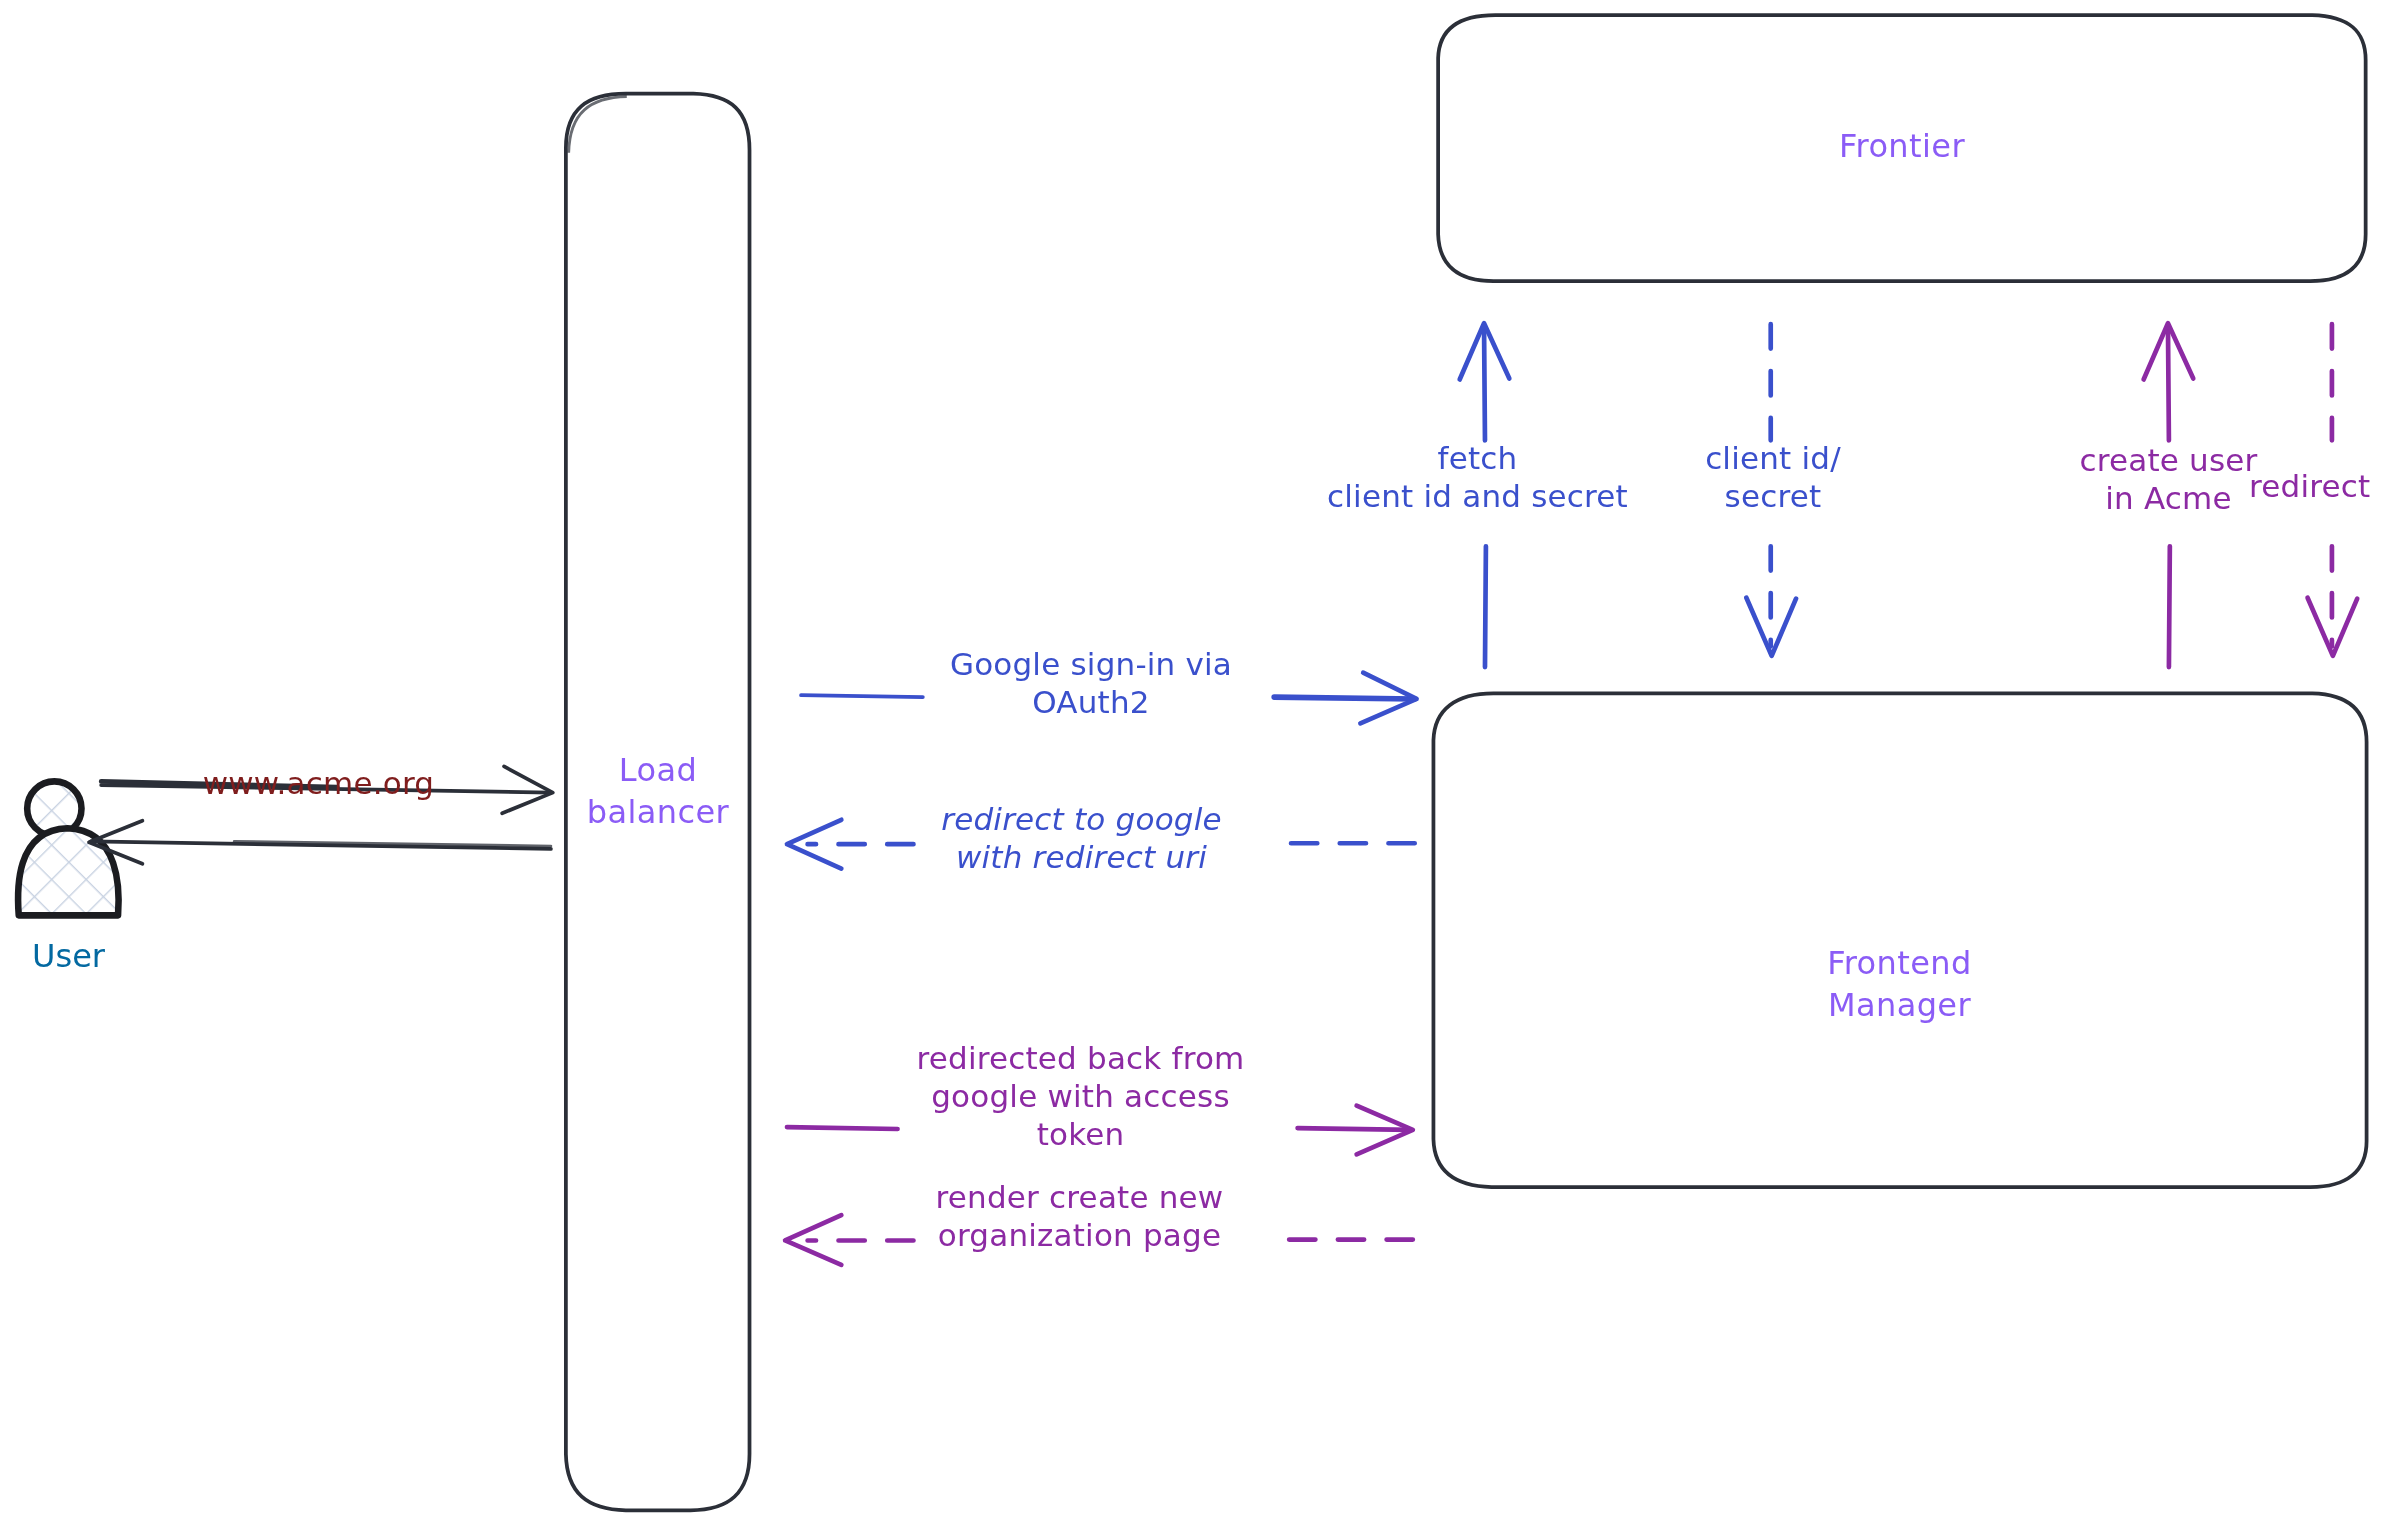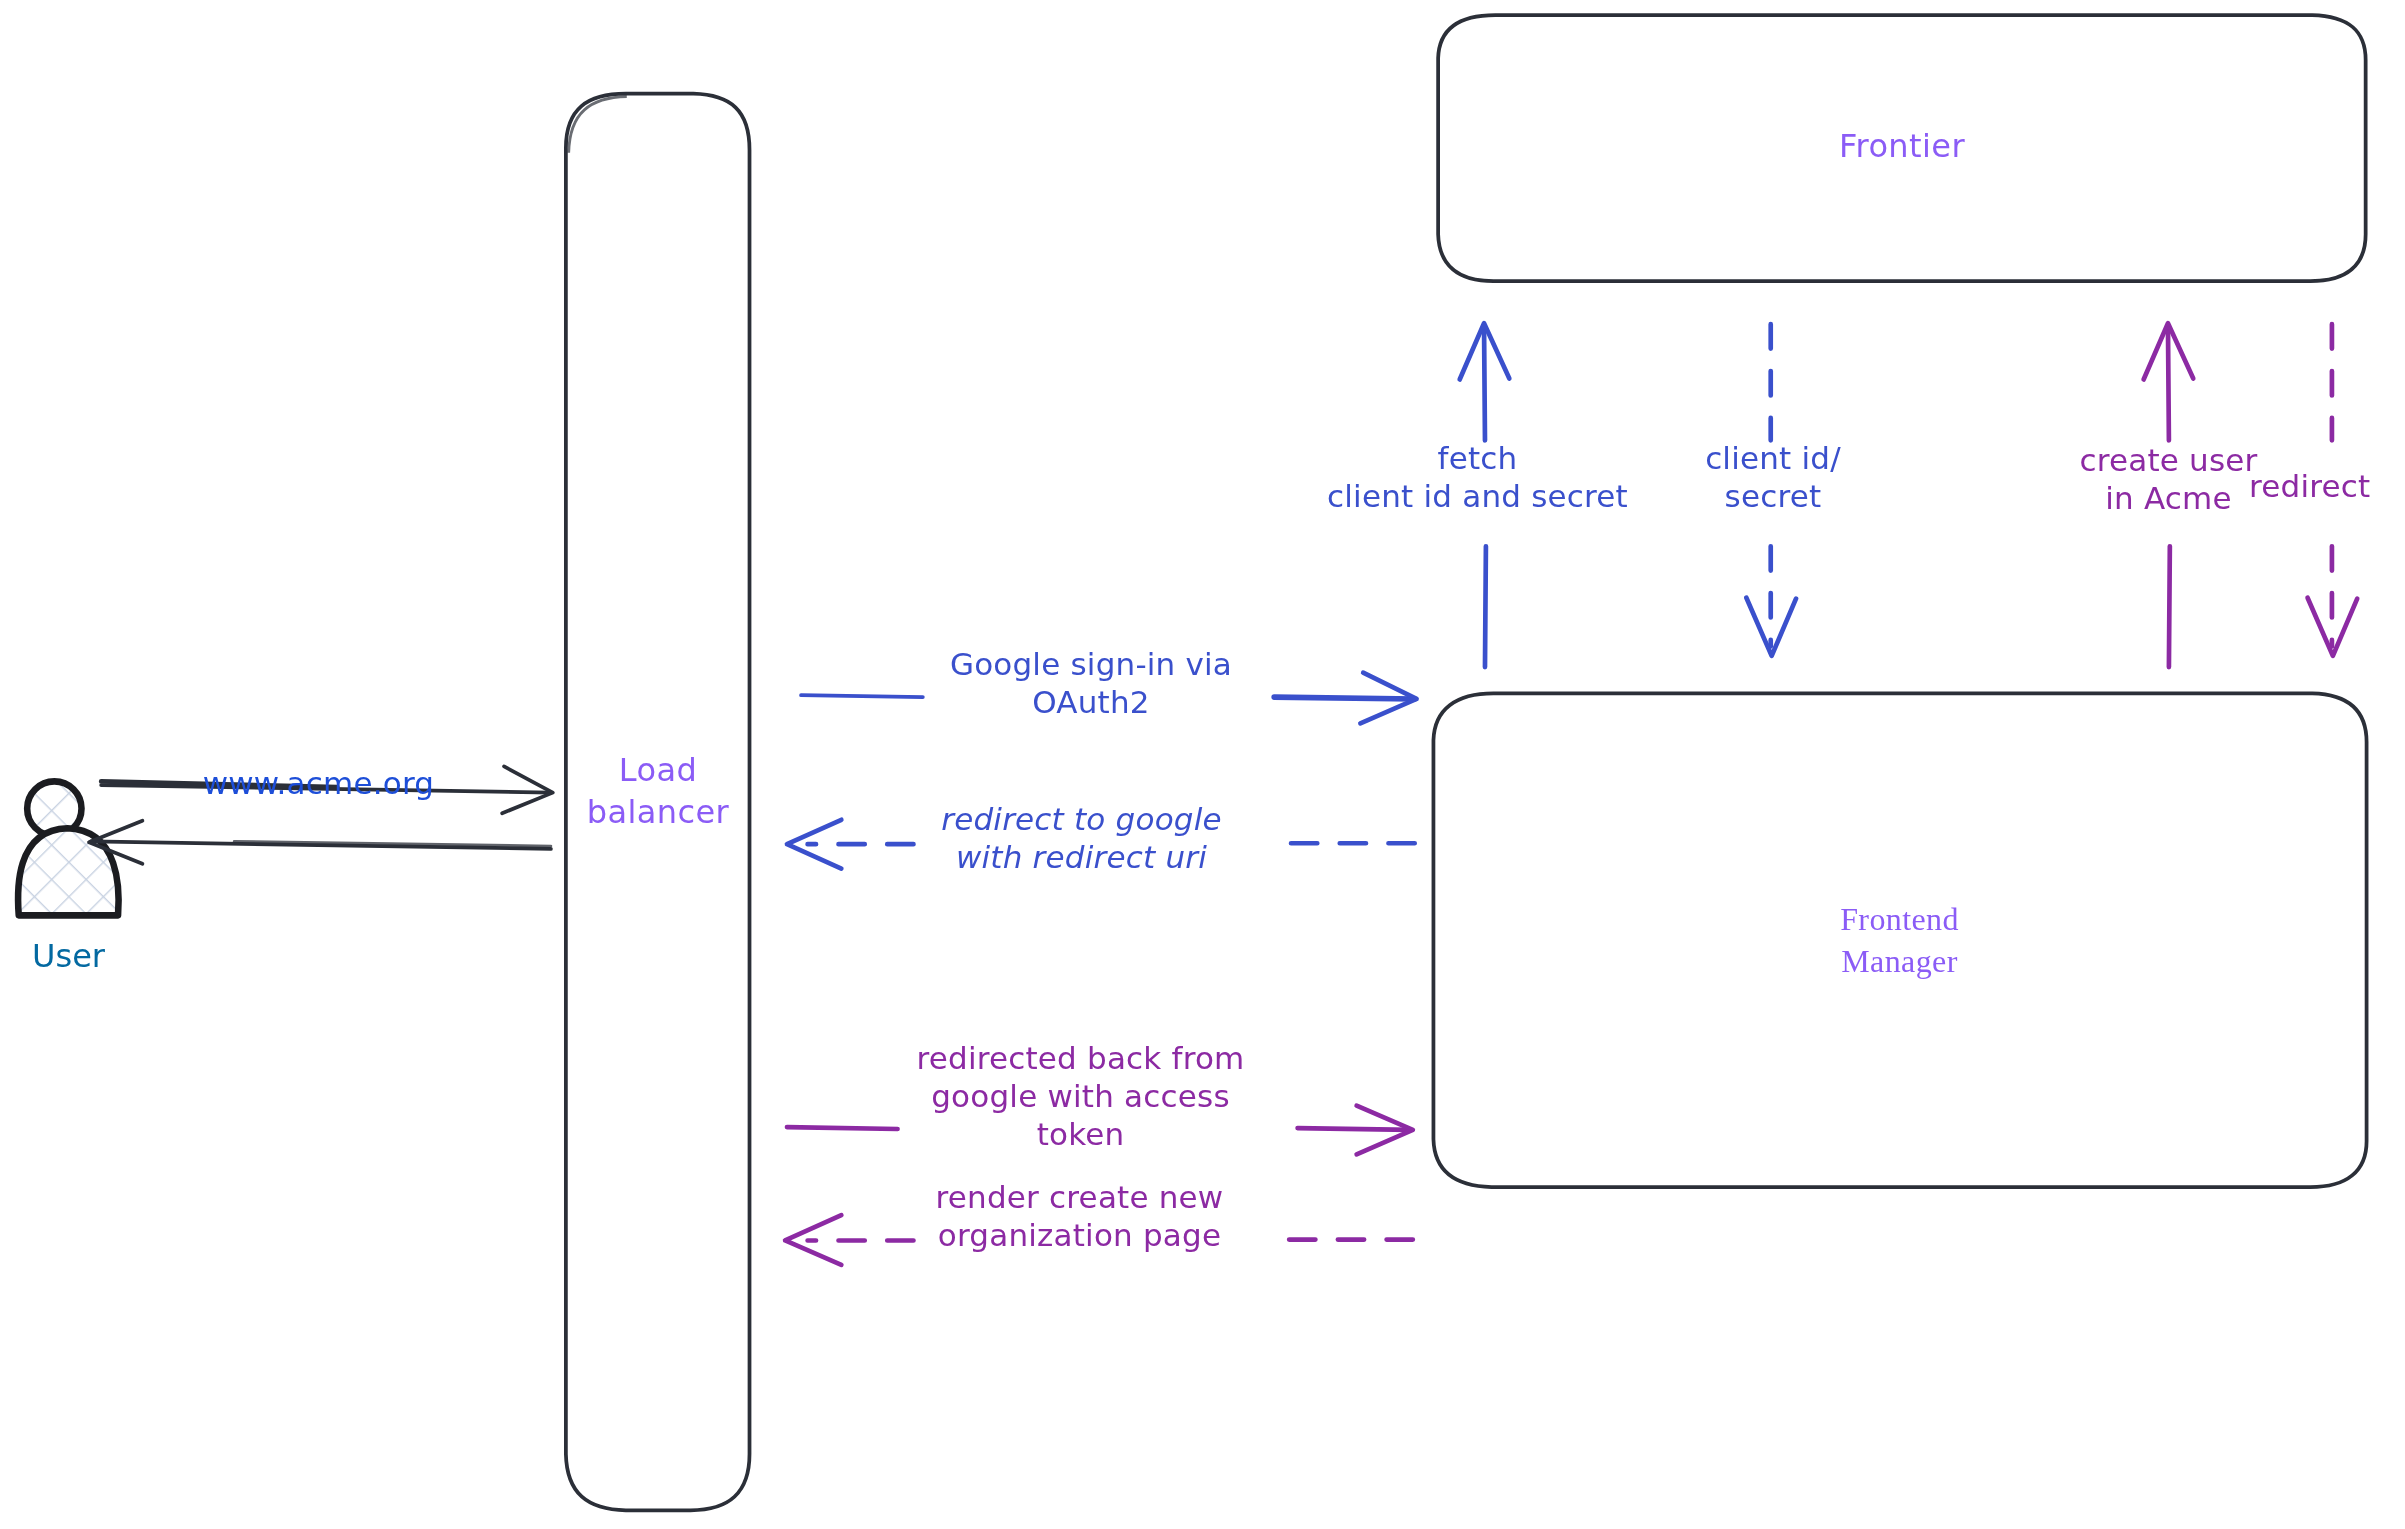--- a/index.html
+++ b/index.html
@@ -39,21 +39,21 @@
     position: absolute;
     font-family: "DejaVu Sans", sans-serif;
     text-align: center;
     line-height: 1.22;
     white-space: pre-line;
     font-size: 31px;
     letter-spacing: 0.2px;
   }
   .edge-label.blue  { color: #3a50cc; }
   .edge-label.purple{ color: #8c2aa3; }
-  .edge-label.dark  { color: #1d4ed8; }
+  .edge-label.dark  { color: #7f1d1d; }
   .actor-caption {
     position: absolute;
     font-family: "DejaVu Sans", sans-serif;
     color: #0369a1;
     font-size: 32px;
     text-align: center;
   }
 </style>
 </head>
 <body>
@@ -178,21 +178,21 @@
     </g>
   </svg>
 
   <div class="actor-caption" style="left:0px; top:937px; width:137px;">User</div>
 
   <div class="node-label" style="left:566px; top:750px; width:184px;">Load
 balancer</div>
 
   <div class="node-label" style="left:1438px; top:126px; width:928px;">Frontier</div>
 
-  <div class="node-label" style="left:1433px; top:899px; width:933px;font-family:Liberation Serif, serif;">Frontend
+  <div class="node-label" style="left:1433px; top:943px; width:933px;">Frontend
 Manager</div>
 
   <div class="edge-label dark" style="left:150px; top:765px; width:337px;">www.acme.org</div>
 
   <div class="edge-label blue" style="left:899px; top:646px; width:384px;">Google sign-in via
 OAuth2</div>
 
   <div class="edge-label blue" style="left:899px; top:801px; width:365px;font-style:italic;">redirect to google
 with redirect uri</div>
 

